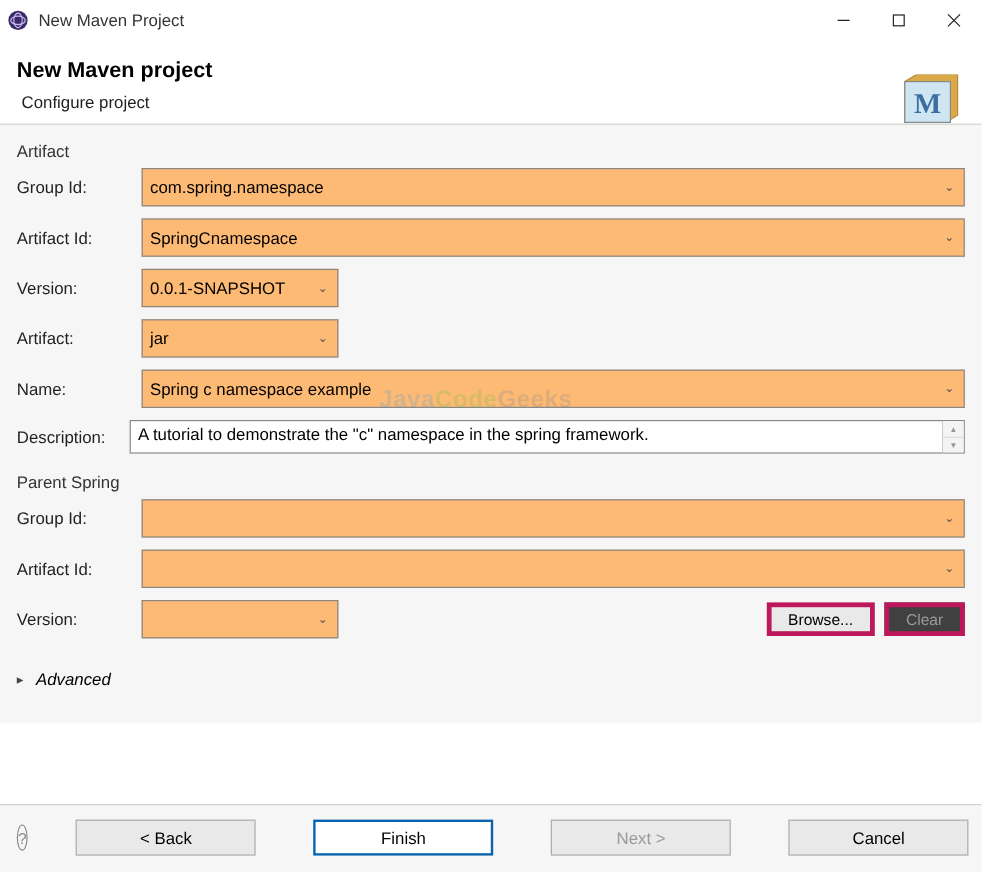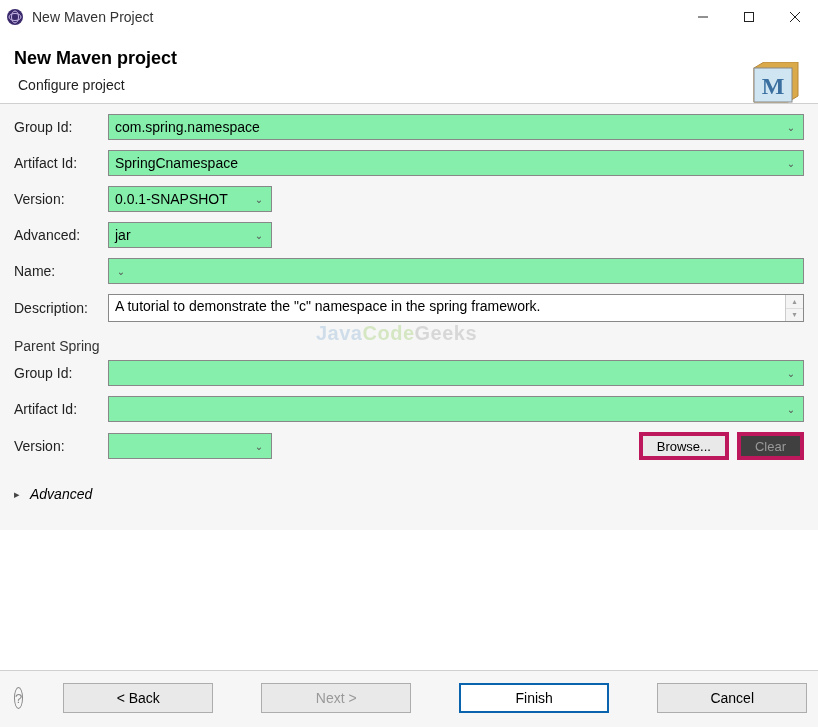--- a/index.html
+++ b/index.html
@@ -92,25 +92,26 @@
       align-items: center;
       margin-bottom: 10px;
     }
     .form-label {
       width: 94px;
       font-size: 14px;
       color: #222;
     }
     .combo, .textinput {
       border: 1px solid #888;
-      background: #86efac;
+      background: #fdba74;
       height: 26px;
       font-size: 14px;
-      padding: 0 6px;
+      padding: 15px 6px;
       font-family: inherit;
+      margin-left: 10px;
     }
     .combo {
       display: flex;
       align-items: center;
       justify-content: space-between;
       position: relative;
     }
     .combo .chev {
       width: 12px;
       color: #555;
@@ -292,20 +293,21 @@
       <path d="M4 6 L14 0 L48 0 L48 34 L38 40 L4 40 Z" fill="#d9a94a" stroke="#b8893a"></path>
       <rect x="4" y="6" width="38" height="34" fill="#cfe6f2" stroke="#888"></rect>
       <text x="23" y="32" font-size="24" font-weight="bold" fill="#3a6fa0" text-anchor="middle" font-family="Georgia,serif">M</text>
     </svg>
   </div>
 </div>
 
 <div class="content">
 
   <div class="group">
+    <div class="group-title">Artifact</div>
 
     <div class="form-row">
       <div class="form-label">Group Id:</div>
       <div class="combo w-full">
         <span>com.spring.namespace</span>
         <span class="chev">⌄</span>
       </div>
     </div>
 
     <div class="form-row">
@@ -318,30 +320,31 @@
 
     <div class="form-row">
       <div class="form-label">Version:</div>
       <div class="combo w-short">
         <span>0.0.1-SNAPSHOT</span>
         <span class="chev">⌄</span>
       </div>
     </div>
 
     <div class="form-row">
-      <div class="form-label">Advanced:</div>
+      <div class="form-label">Artifact:</div>
       <div class="combo w-short">
         <span>jar</span>
         <span class="chev">⌄</span>
       </div>
     </div>
 
     <div class="form-row">
       <div class="form-label">Name:</div>
       <div class="combo w-full">
+        <span>Spring c namespace example</span>
         <span class="chev">⌄</span>
       </div>
     </div>
 
     <div class="form-row">
       <div class="form-label">Description:</div>
       <div class="textarea-wrap">
         <div class="ta-text">A tutorial to demonstrate the "c" namespace in the spring framework.</div>
         <div class="spinners">
           <div class="spin">▴</div>
@@ -392,17 +395,17 @@
 
 <div class="watermark">
   <span class="j">Java</span><span class="c">Code</span><span class="g">Geeks</span>
 </div>
 
 <div class="footer">
   <div class="help-icon">?</div>
   <div class="spacer"></div>
   <div class="footer-btns">
     <button class="btn-main">&lt; Back</button>
+    <button class="btn-main primary">Finish</button>
     <button class="btn-main disabled">Next &gt;</button>
-    <button class="btn-main primary">Finish</button>
     <button class="btn-main">Cancel</button>
   </div>
 </div>
 
 </body></html>

